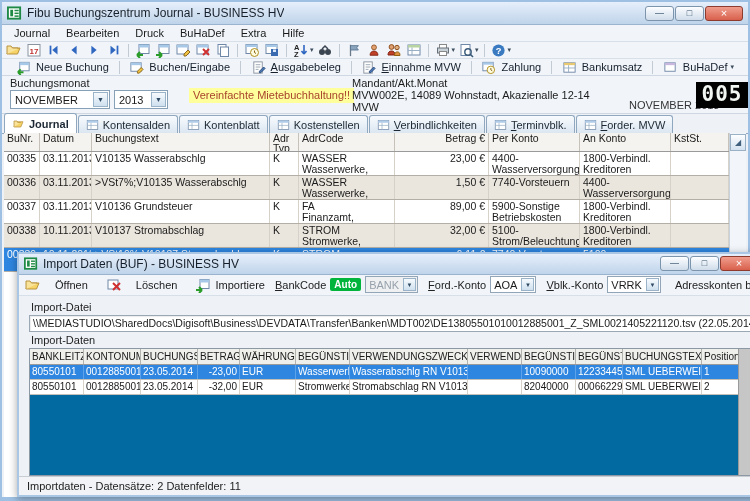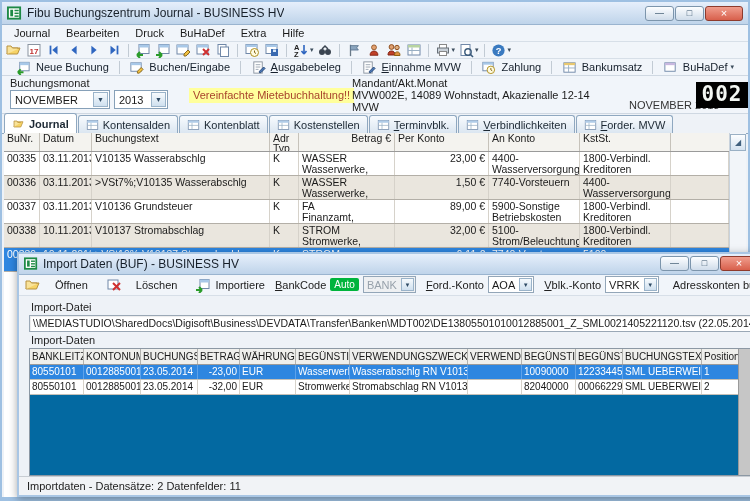--- a/index.html
+++ b/index.html
@@ -69,21 +69,21 @@
   .vscroll{position:absolute;top:131px;right:2px;width:17px;bottom:0;background:#f2f5f9;border-left:1px solid #c8d2dc}
   .gridbtn{width:16px;height:17px;margin:1px 0 0 0;border:1px solid #9ab0c4;background:linear-gradient(#fdfeff,#d4e2f0);
     display:flex;align-items:center;justify-content:center;font-size:8px;color:#40607e}
   .thumb{position:absolute;left:1px;right:1px;top:62%;bottom:2px;border:1px solid #7fa8d2;background:linear-gradient(#e6f1fb,#b9d6f0);border-radius:2px}
 
   
   .dlg{left:17px;top:252px;width:748px;height:245px;border-color:#a9c6e4;display:flex;flex-direction:column}
   .dlg .titlebar{height:22px}
   .dtb{height:22px;display:flex;align-items:center;gap:4px;padding:0 6px;background:#f1f5fa;border-bottom:1px solid #d7dfe8;white-space:nowrap}
   .dtb .lbl{margin-left:6px}
-  .badge{background:var(--auto);color:#fff;font-weight:normal;font-size:10px;padding:1px 4px;border-radius:2px}
+  .badge{background:var(--auto);color:#fff;font-weight:bold;font-size:10px;padding:1px 4px;border-radius:2px}
   .dcombo{display:inline-flex;align-items:center;border:1px solid #93a6b8;background:#fff;height:17px;width:54px}
   .dcombo .val{flex:1;padding:0 3px;overflow:hidden}
   .dcombo .ab{width:13px;height:13px;margin:1px;border:1px solid #9ab3c9;background:linear-gradient(#f6fafd,#cfe0ef);
     display:flex;align-items:center;justify-content:center;font-size:6px;color:#2e4a64}
   .dcombo.dis{background:#eef0f2;color:#97a1ab}
   .dbody{flex:1;position:relative;padding:3px 10px 0}
   .glabel{margin:2px 0 2px 2px;color:#222}
   .pathfield{height:17px;border:1px solid #9aa8b6;background:#fff;line-height:15px;padding:0 3px;
     font-size:10.5px;white-space:nowrap;overflow:hidden;box-shadow:inset 1px 1px 1px rgba(0,0,0,.08)}
   .igrid{margin-top:1px;height:128px;background:#0369a1;border:1px solid #8c98a4;position:relative;overflow:hidden}
@@ -367,21 +367,21 @@
         <span class="val">2013</span>
           <span class="ab">▼</span>
         </span>
       <span class="notice">Vereinfachte Mietebuchhaltung!!</span>
       <div class="mandant">
         <div>Mandant/Akt.Monat</div>
         <div>MVW002E, 14089 Wohnstadt, Akazienalle 12-14</div>
         <div>MVW</div>
       </div>
       <span class="period">NOVEMBER 2013</span>
-      <div class="lcd">002</div>
+      <div class="lcd">005</div>
     </div>
 
     <div class="tabs">
       <span class="tab active">
           <svg width="13" height="12" viewBox="0 0 16 16">
             <path d="M2 12l3-7h9l-3 7z" fill="#f6d366" stroke="#b8923e"></path>
             <path d="M2 12V4h4l1 2h4" fill="#f9e39a" stroke="#b8923e"></path>
           </svg>
           <span>Journal</span>
         </span>
@@ -408,47 +408,48 @@
             <path d="M1 8.5h14M6 5v9" stroke="#9ab0c4"></path>
           </svg>
           <span>Kostenstellen</span>
         </span>
       <span class="tab">
           <svg width="13" height="12" viewBox="0 0 16 16">
             <rect x="1" y="2" width="14" height="12" fill="#fff" stroke="#7088a8"></rect>
             <rect x="1" y="2" width="14" height="3" fill="#b0cce8"></rect>
             <path d="M1 8.5h14M6 5v9" stroke="#9ab0c4"></path>
           </svg>
-          <span class="ulf">Terminvblk.</span>
+          <span class="ulf">Verbindlichkeiten</span>
         </span>
       <span class="tab">
           <svg width="13" height="12" viewBox="0 0 16 16">
             <rect x="1" y="2" width="14" height="12" fill="#fff" stroke="#7088a8"></rect>
             <rect x="1" y="2" width="14" height="3" fill="#b0cce8"></rect>
             <path d="M1 8.5h14M6 5v9" stroke="#9ab0c4"></path>
           </svg>
-          <span class="ulf">Verbindlichkeiten</span>
+          <span class="ulf">Terminvblk.</span>
         </span>
       <span class="tab">
           <svg width="13" height="12" viewBox="0 0 16 16">
             <rect x="1" y="2" width="14" height="12" fill="#fff" stroke="#7088a8"></rect>
             <rect x="1" y="2" width="14" height="3" fill="#b0cce8"></rect>
             <path d="M1 8.5h14M6 5v9" stroke="#9ab0c4"></path>
           </svg>
           <span class="ulf">Forder. MVW</span>
         </span>
     </div>
 
     <div class="jtable">
       <div class="jhead">
         <div>BuNr.</div>
           <div>Datum</div>
         <div>Buchungstext</div>
           <div>Adr
 Typ</div>
+        <div>AdrCode</div>
           <div class="num">Betrag €</div>
         <div>Per Konto</div>
           <div>An Konto</div>
         <div>KstSt.</div>
       </div>
       <div class="jrow">
         <div>00335</div>
           <div>03.11.2013</div>
         <div>V10135 Wasserabschlg</div>
           <div>K</div>

